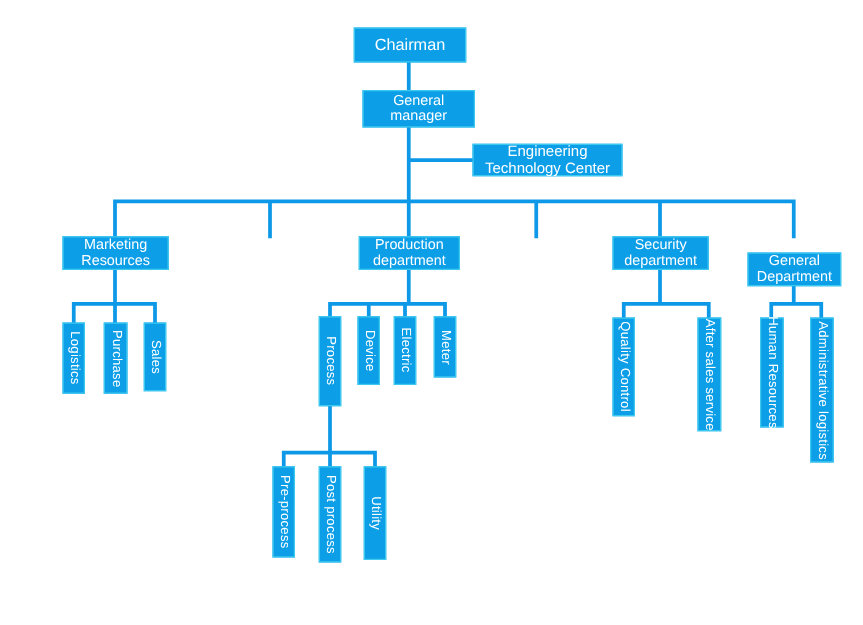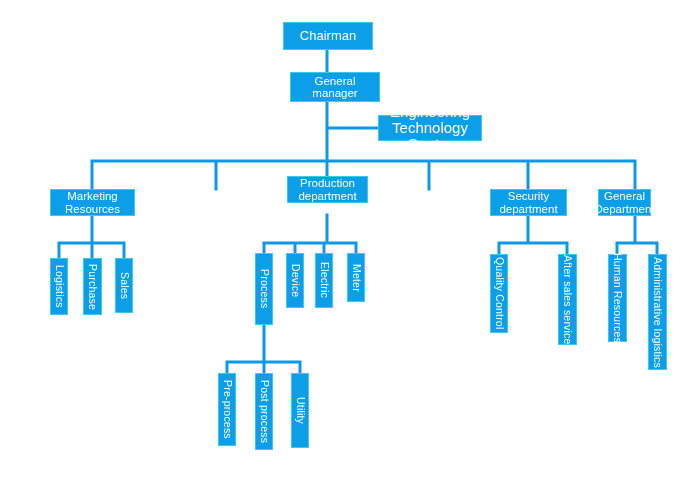--- a/index.html
+++ b/index.html
@@ -75,34 +75,34 @@
       M264,362 L264,373
       M300,362 L300,373"></path>
   </svg>
 
   <div class="node h" style="left:283px;top:22px;width:90px;height:28px;font-size:13px">
     <span class="lbl">Chairman</span>
   </div>
   <div class="node h" style="left:290px;top:72px;width:90px;height:30px">
     <span class="lbl">General manager</span>
   </div>
-  <div class="node h" style="left:378px;top:115px;width:104px;height:26px;font-size:15px">
+  <div class="node h" style="left:378px;top:115px;width:120px;height:26px;font-size:12px">
     <span class="lbl">Engineering Technology Center</span>
   </div>
 
   <div class="node h" style="left:50px;top:189px;width:85px;height:27px">
     <span class="lbl">Marketing Resources</span>
   </div>
-  <div class="node h" style="left:287px;top:176px;width:81px;height:27px">
+  <div class="node h" style="left:287px;top:189px;width:81px;height:27px">
     <span class="lbl">Production department</span>
   </div>
   <div class="node h" style="left:490px;top:189px;width:77px;height:27px">
     <span class="lbl">Security department</span>
   </div>
-  <div class="node h" style="left:598px;top:189px;width:53px;height:27px">
+  <div class="node h" style="left:598px;top:202px;width:75px;height:27px">
     <span class="lbl">General Department</span>
   </div>
 
   <div class="node vnode" style="left:50px;top:258px;width:18px;height:57px">
     <span class="lbl">Logistics</span>
   </div>
   <div class="node vnode" style="left:83px;top:258px;width:19px;height:57px">
     <span class="lbl">Purchase</span>
   </div>
   <div class="node vnode" style="left:115px;top:258px;width:18px;height:55px">

